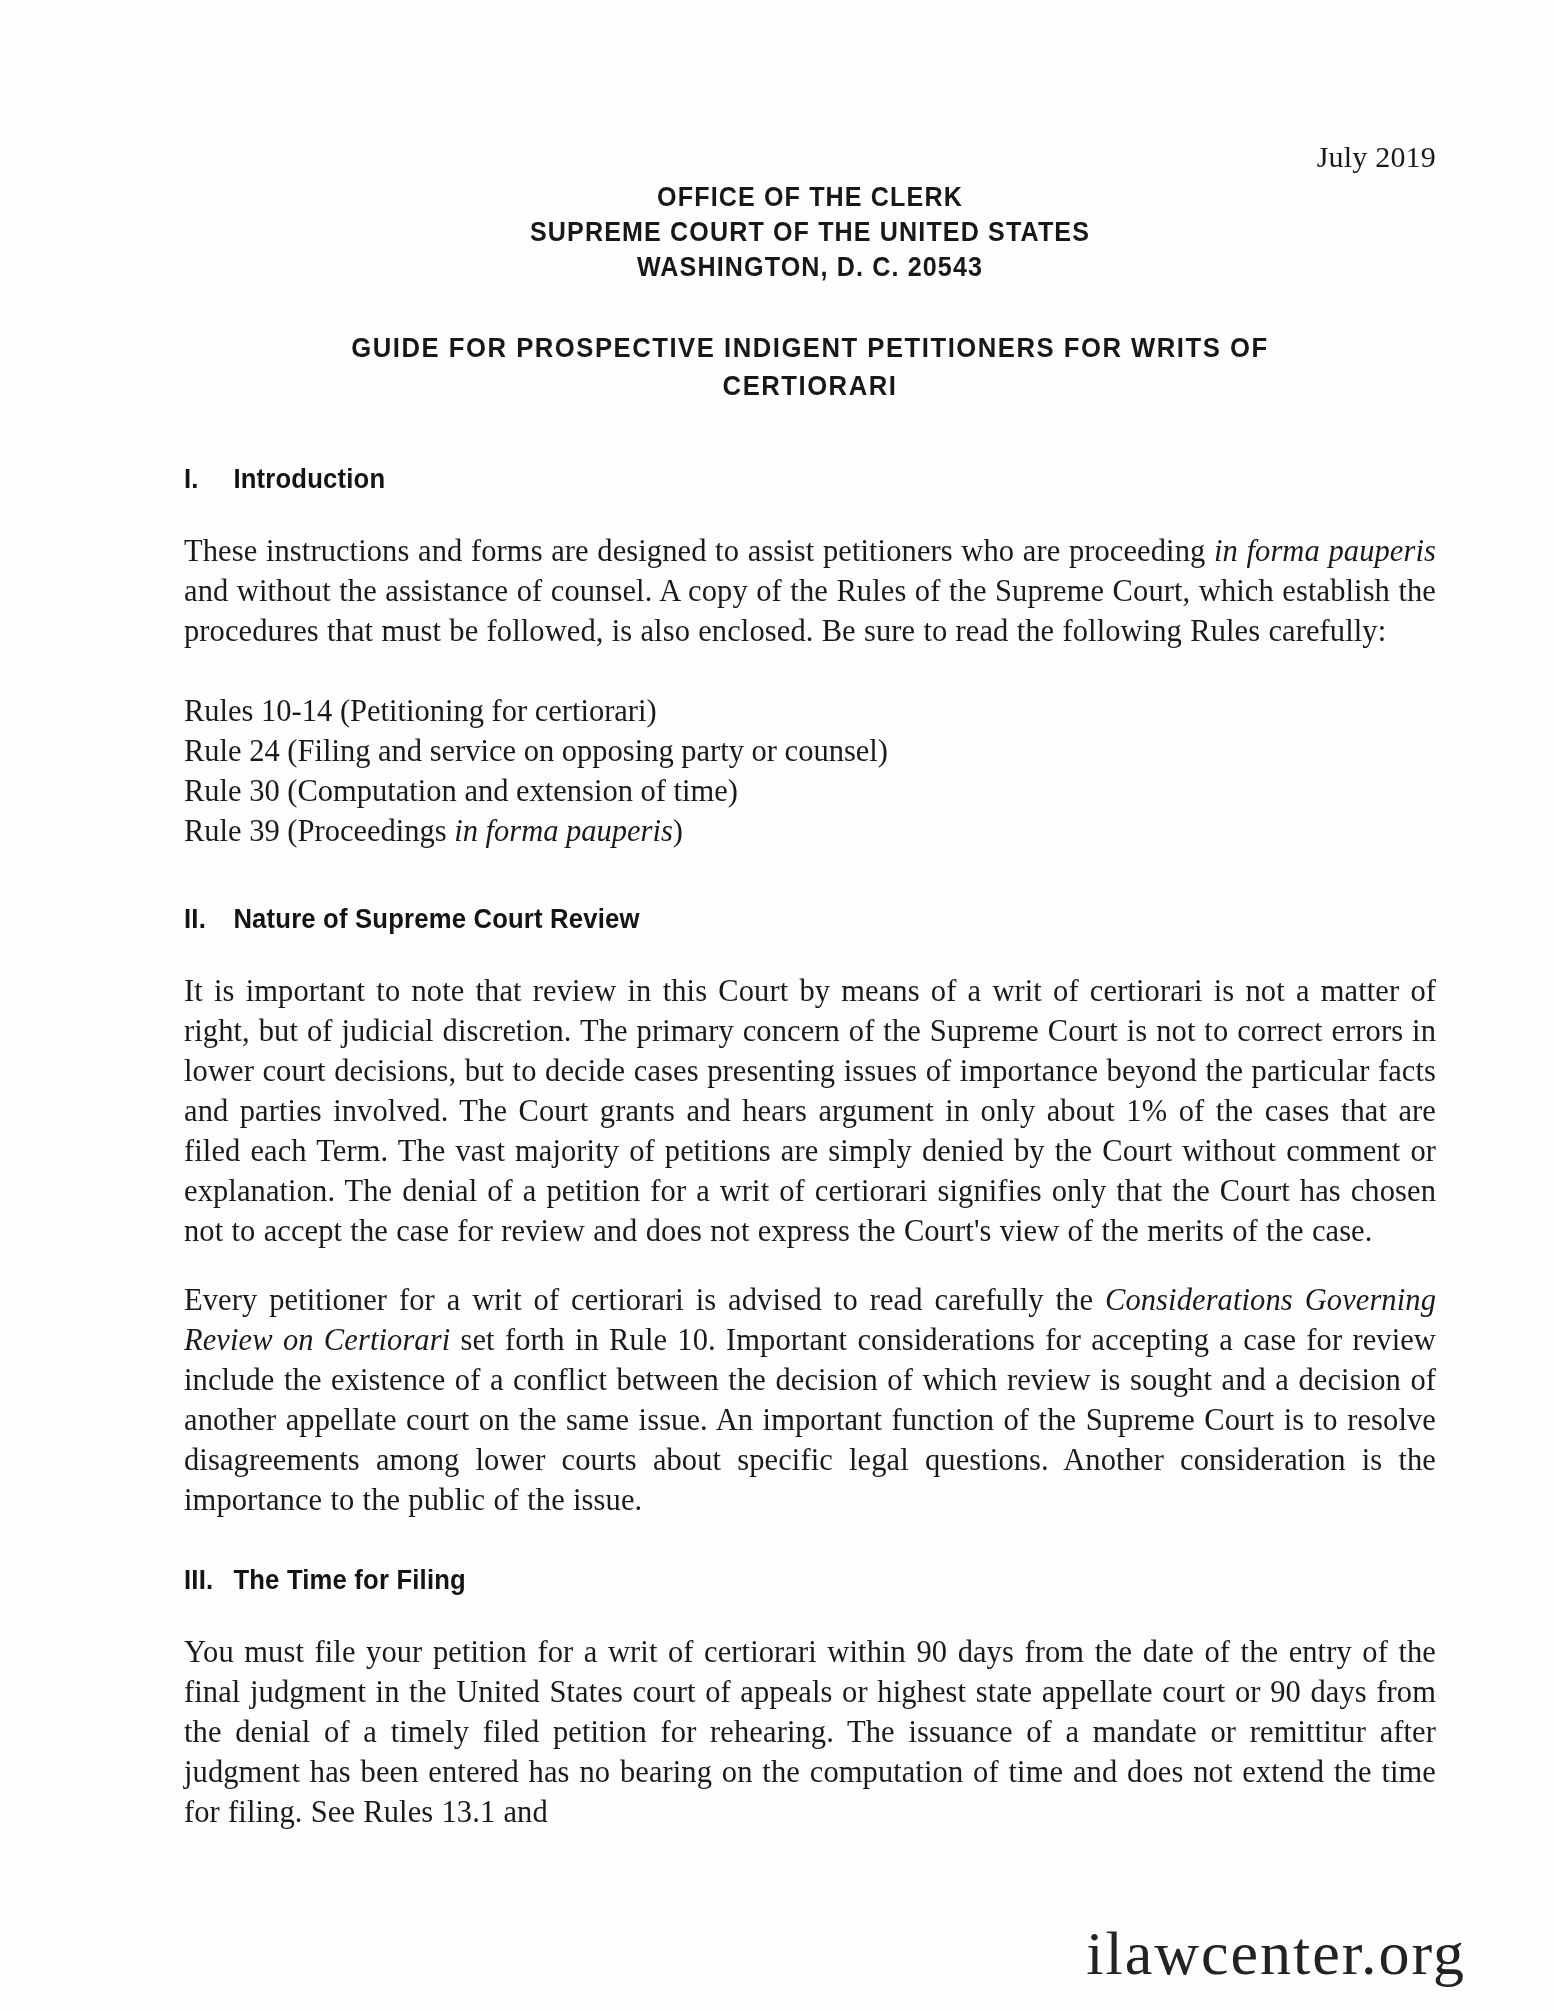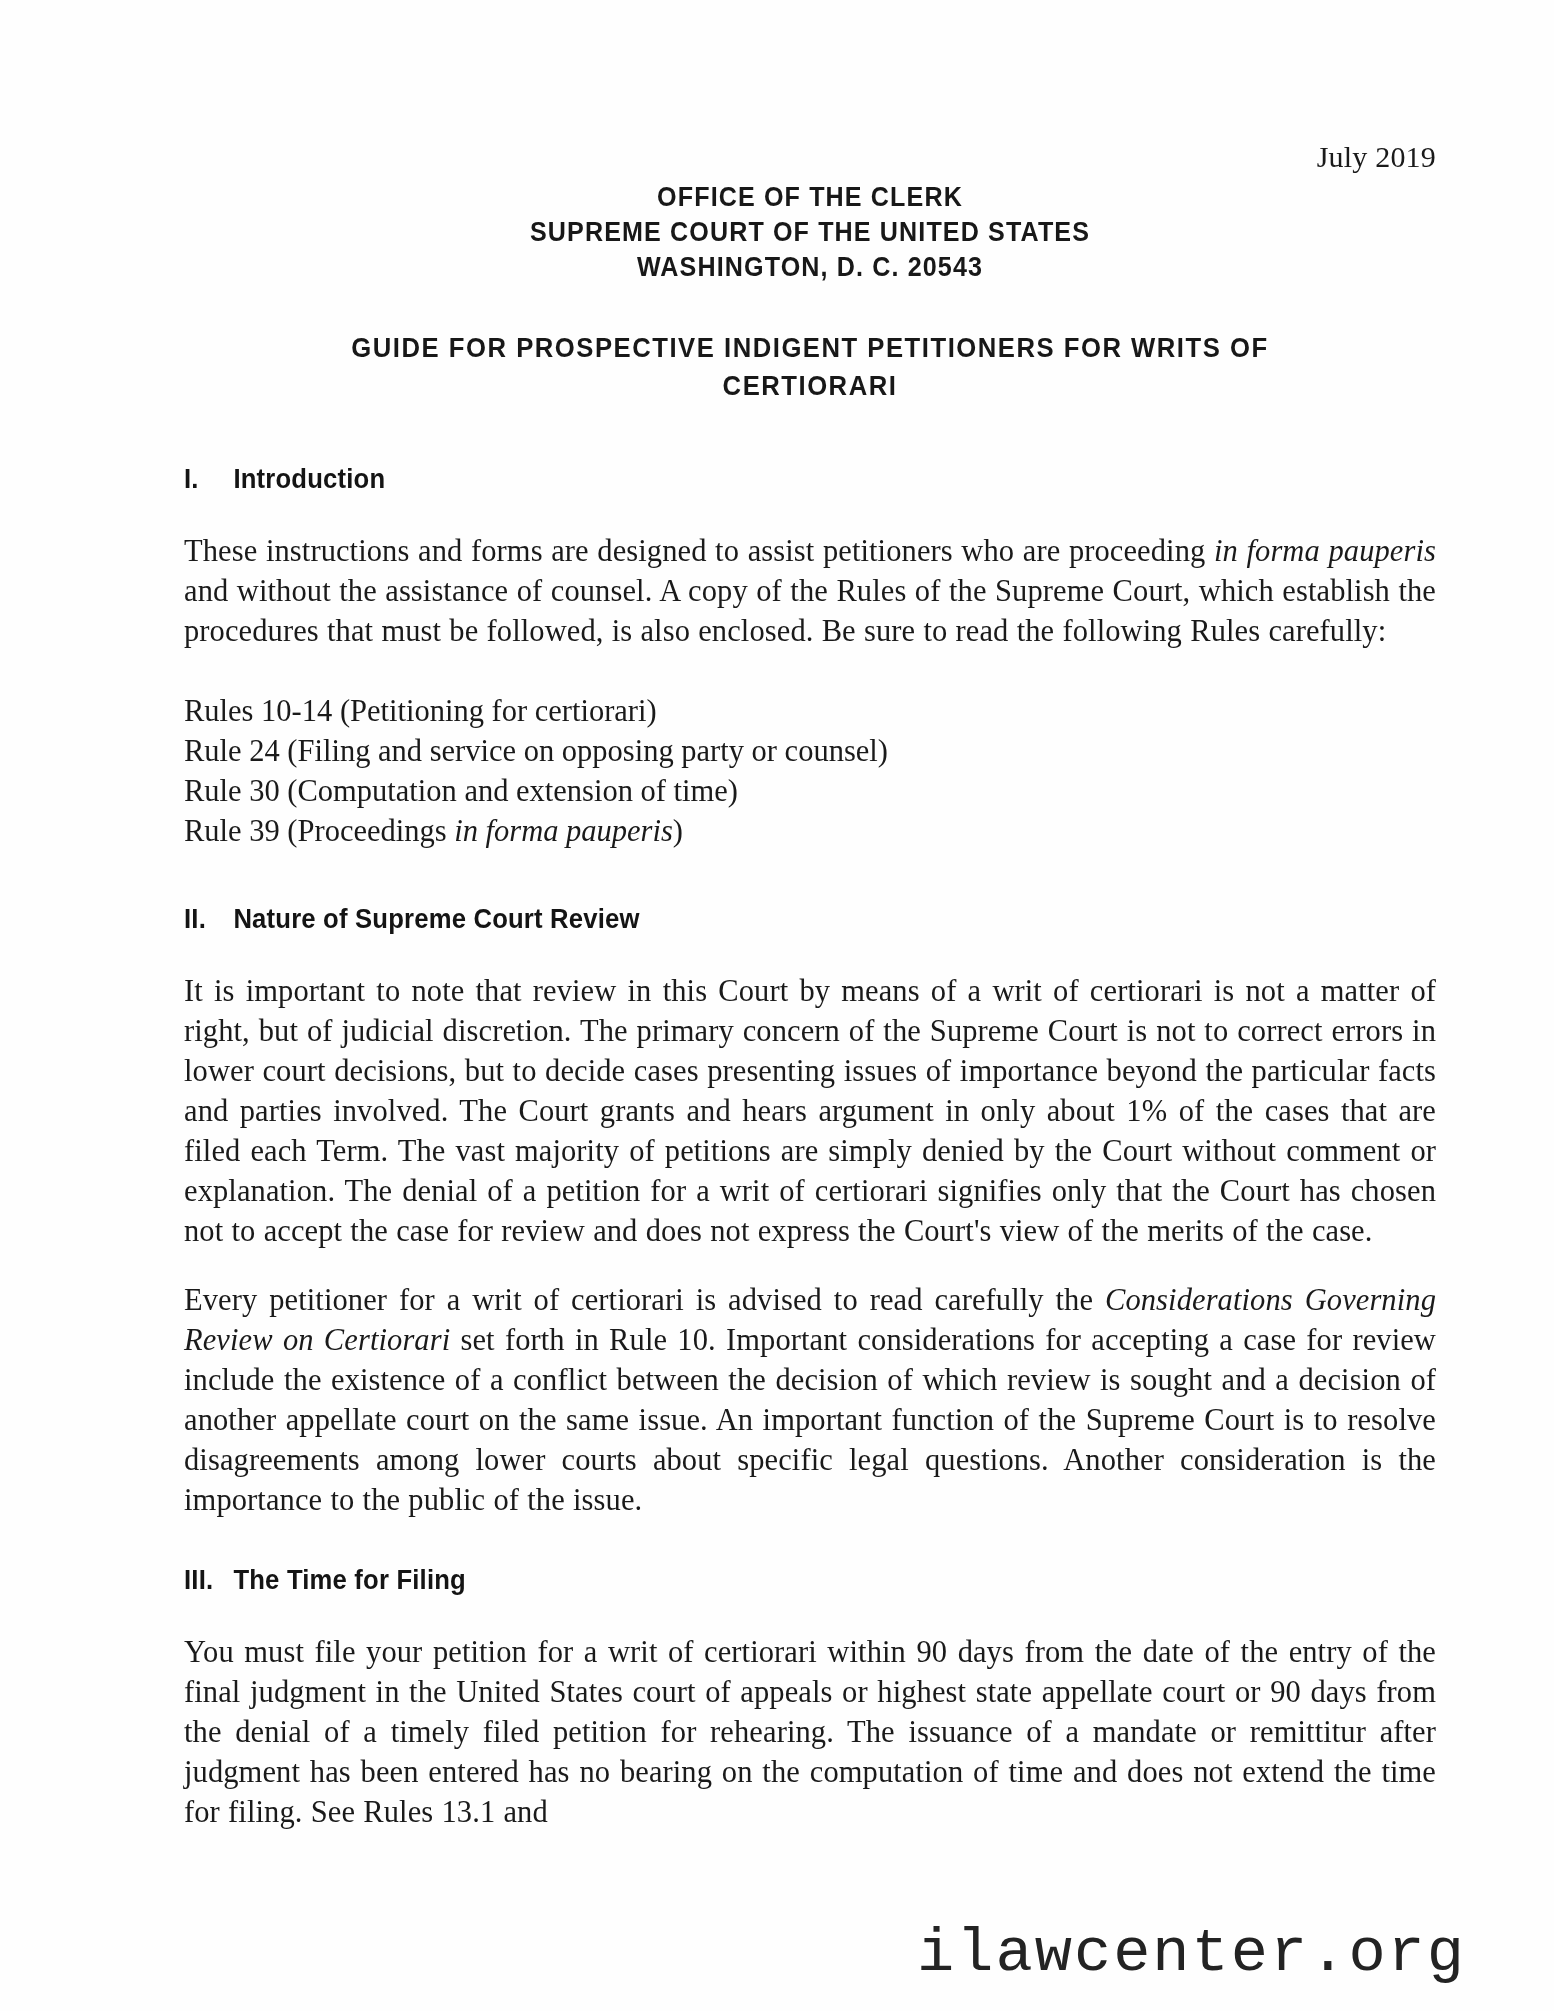--- a/index.html
+++ b/index.html
@@ -108,21 +108,21 @@
   .sp-36 { height: 36px; }
   .sp-40 { height: 40px; }
   .sp-44 { height: 44px; }
   .sp-52 { height: 52px; }
   .sp-58 { height: 58px; }
 
   .watermark {
     position: absolute;
     right: 88px;
     bottom: 22px;
-    font-family: Liberation Mono, monospace;
+    font-family: Liberation Serif, serif;
     font-size: 62px;
     letter-spacing: 2px;
     color: #232323;
     white-space: nowrap;
   }
 </style>
 </head>
 <body>
 
 <div class="page">

